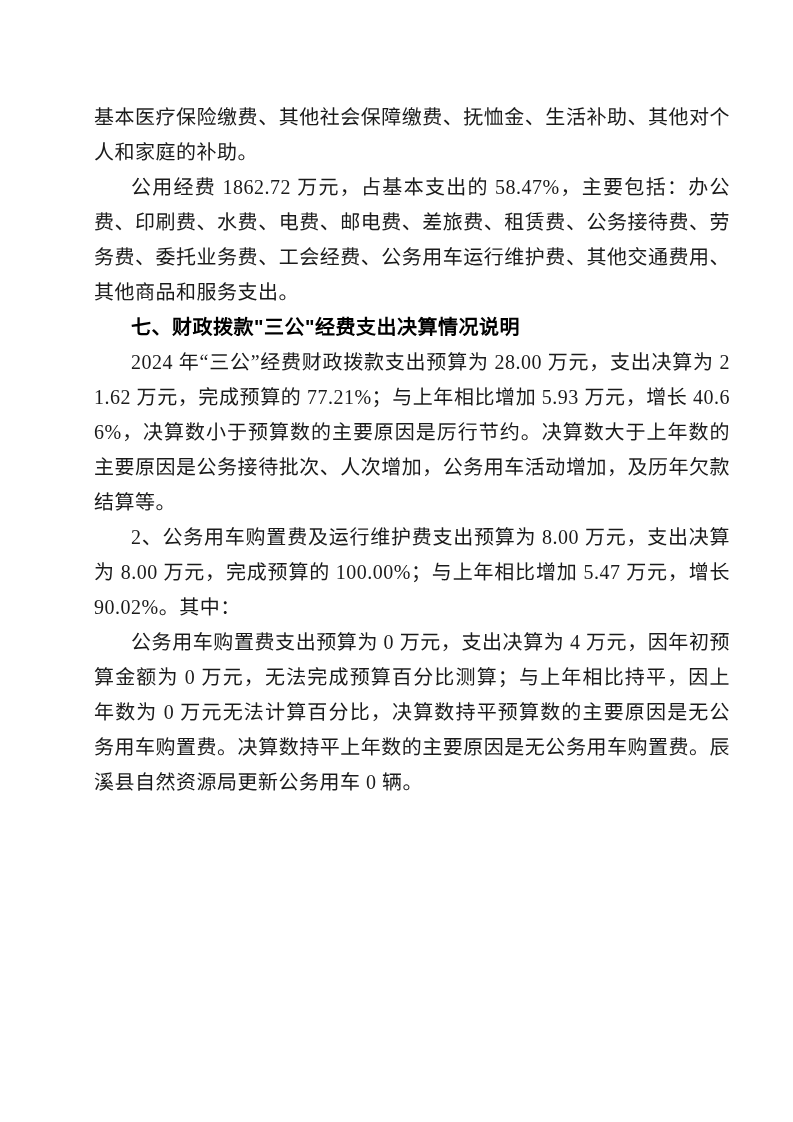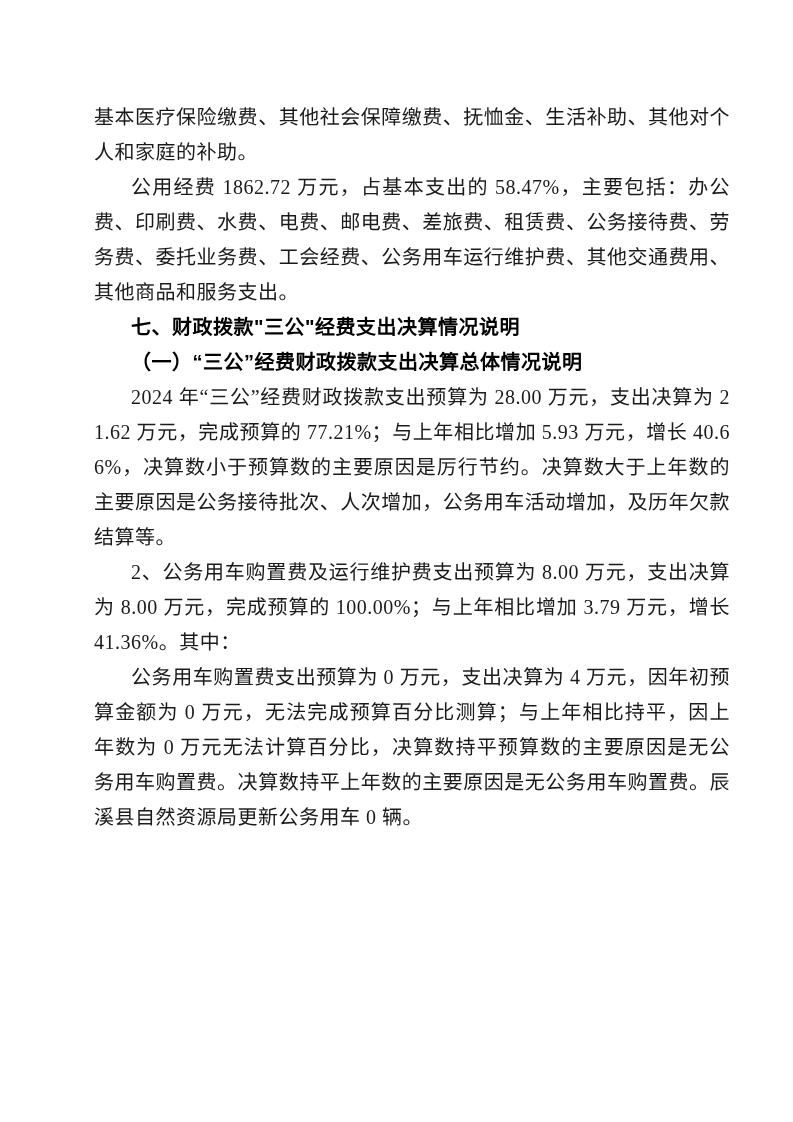--- a/index.html
+++ b/index.html
@@ -46,22 +46,21 @@
 </head>
 <body>
 
 <div class="page">
   <p class="para">基本医疗保险缴费、其他社会保障缴费、抚恤金、生活补助、其他对个人和家庭的补助。</p>
 
   <p class="para indent">公用经费 1862.72 万元，占基本支出的 58.47%，主要包括：办公费、印刷费、水费、电费、邮电费、差旅费、租赁费、公务接待费、劳务费、委托业务费、工会经费、公务用车运行维护费、其他交通费用、其他商品和服务支出。</p>
 
   <p class="para heading">七、财政拨款"三公"经费支出决算情况说明</p>
 
-  <p class="para heading">（一）“三公”经费财政拨款支出决算总体情况说明</p>
 
   <p class="para indent">2024 年“三公”经费财政拨款支出预算为 28.00 万元，支出决算为 21.62 万元，完成预算的 77.21%；与上年相比增加 5.93 万元，增长 40.66%，决算数小于预算数的主要原因是厉行节约。决算数大于上年数的主要原因是公务接待批次、人次增加，公务用车活动增加，及历年欠款结算等。</p>
 
 
 
-  <p class="para indent">2、公务用车购置费及运行维护费支出预算为 8.00 万元，支出决算为 8.00 万元，完成预算的 100.00%；与上年相比增加 3.79 万元，增长 41.36%。其中：</p>
+  <p class="para indent">2、公务用车购置费及运行维护费支出预算为 8.00 万元，支出决算为 8.00 万元，完成预算的 100.00%；与上年相比增加 5.47 万元，增长 90.02%。其中：</p>
 
   <p class="para indent">公务用车购置费支出预算为 0 万元，支出决算为 4 万元，因年初预算金额为 0 万元，无法完成预算百分比测算；与上年相比持平，因上年数为 0 万元无法计算百分比，决算数持平预算数的主要原因是无公务用车购置费。决算数持平上年数的主要原因是无公务用车购置费。辰溪县自然资源局更新公务用车 0 辆。</p>
 </div>
 
 </body></html>

